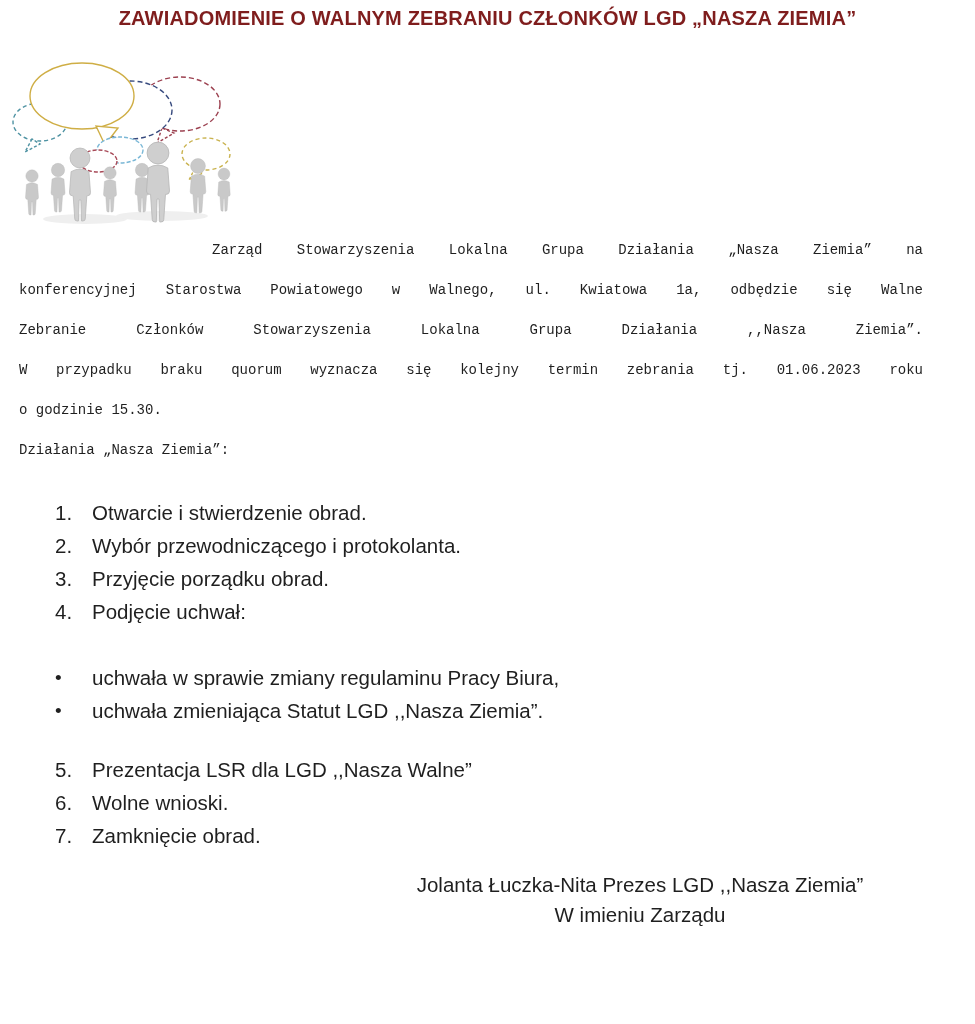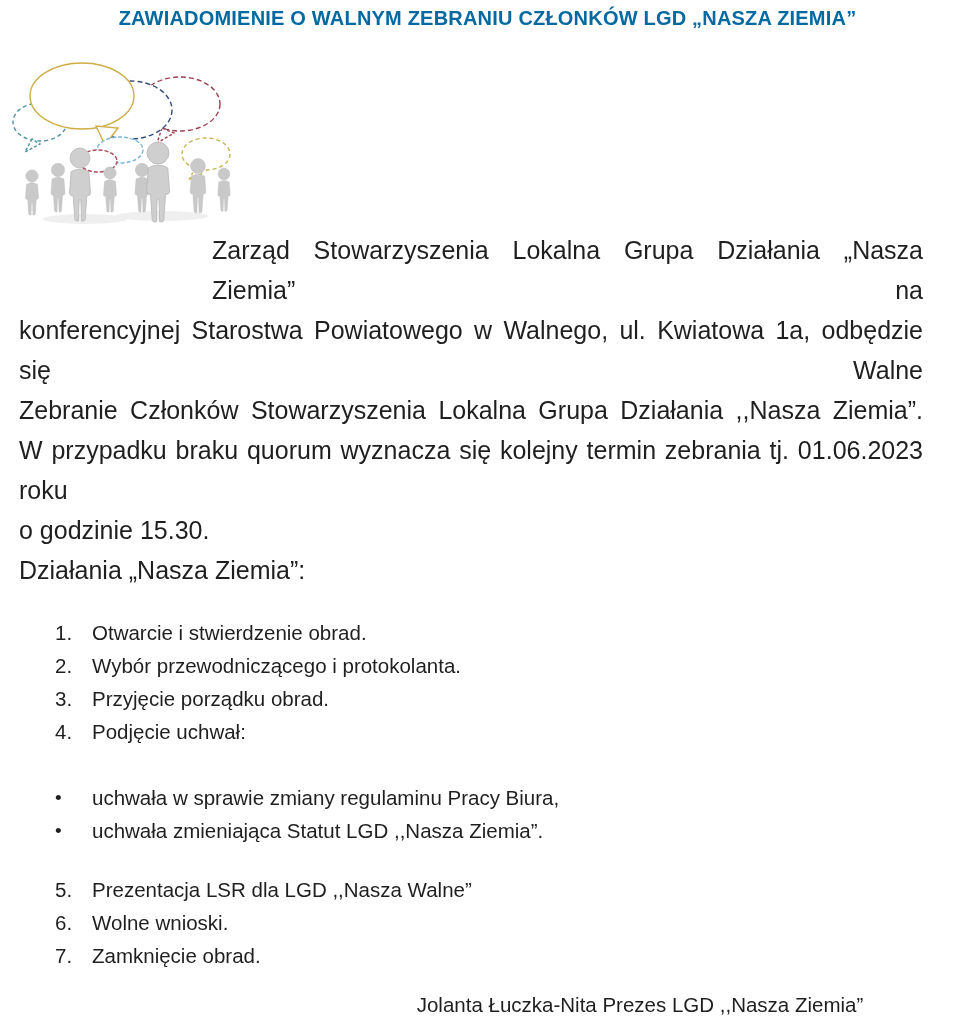--- a/index.html
+++ b/index.html
@@ -11,32 +11,33 @@
     overflow: hidden;
   }
   .page { position: relative; width: 975px; height: 1024px; background: #fff; }
 
   .doc-title {
     padding-top: 7px;
     text-align: center;
     font-size: 20px;
     font-weight: 700;
     letter-spacing: 0.2px;
-    color: #0369a1;
+    color: #7f1d1d;
   }
 
   .illustration {
     margin: 28px 0 0 10px;
     width: 225px; height: 168px;
   }
 
   .para {
     margin: 0 52px 0 19px;
-    font-size: 25px;
+    font-size: 14px;
     line-height: 40px;
+    font-family: Liberation Mono, monospace;
   }
   .para .jline { text-align: justify; text-align-last: justify; }
   .para .lline { text-align: center; text-align-last: left; }
   .intro { margin-top: 4px; }
   .intro .first-line { padding-left: 193px; }
   .agenda-intro { margin-top: 0; }
 
   .agenda-list { margin-top: 26px; font-size: 20.5px; line-height: 33px; }
   .agenda-row { display: flex; padding-left: 55px; }
   .agenda-row .marker { width: 37px; flex-shrink: 0; }

